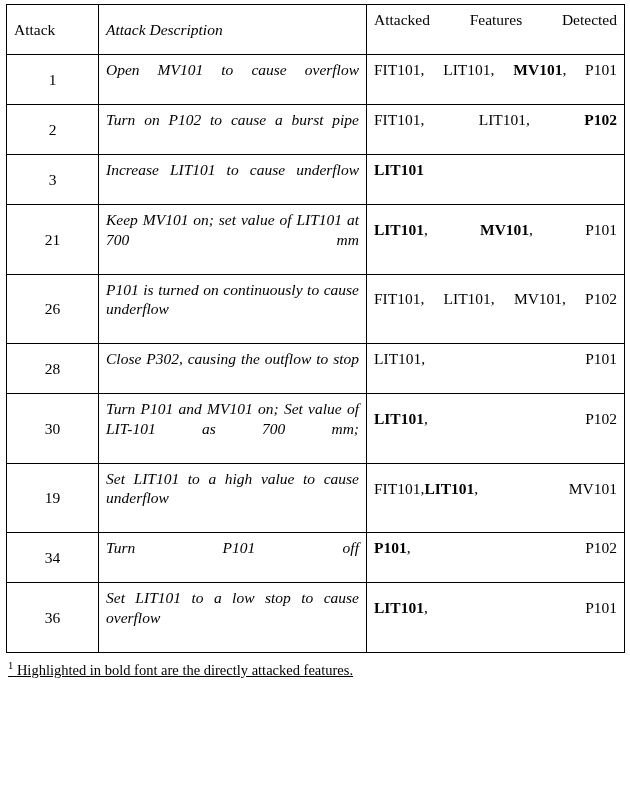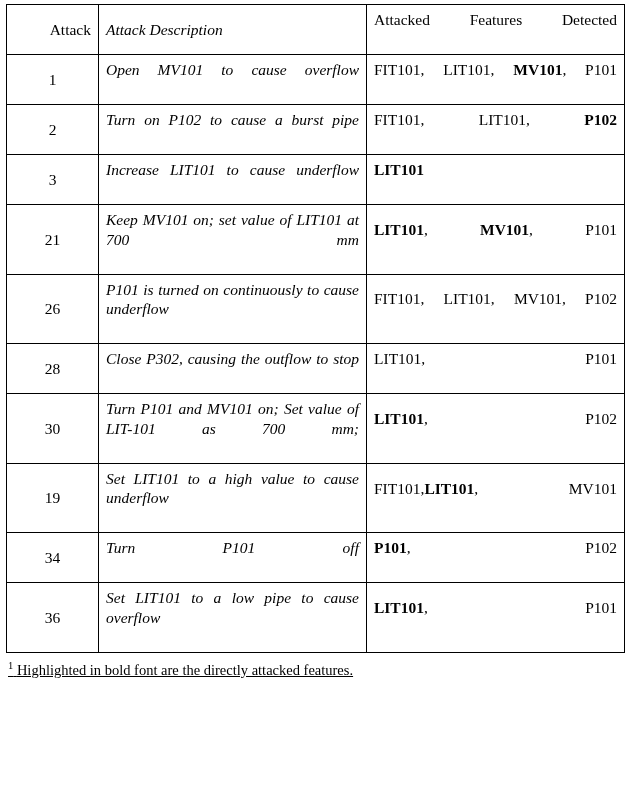--- a/index.html
+++ b/index.html
@@ -36,21 +36,21 @@
   }
   col.c-attack { width: 92px; }
   col.c-desc   { width: 268px; }
   col.c-feat   { width: 258px; }
 
   th {
     font-weight: normal;
     text-align: left;
   }
   th.attack-h {
-    text-align: right;
+    text-align: left;
   }
   td.num {
     text-align: center;
   }
   td.desc, th.desc-h {
     text-align: justify;
     text-align-last: left;
     hyphens: manual;
     font-style: italic;
   }
@@ -143,21 +143,21 @@
           <td class="desc just">Set LIT101 to a high value to cause underflow</td>
           <td class="feat just">FIT101,<b>LIT101</b>, MV101</td>
         </tr>
         <tr>
           <td class="num">34</td>
           <td class="desc just">Turn P101 off</td>
           <td class="feat just"><b>P101</b>, P102</td>
         </tr>
         <tr>
           <td class="num">36</td>
-          <td class="desc just">Set LIT101 to a low pipe to cause overflow</td>
+          <td class="desc just">Set LIT101 to a low stop to cause overflow</td>
           <td class="feat just"><b>LIT101</b>, P101</td>
         </tr>
       </tbody>
   </table>
 
   <div class="footnote">
     <sup>1</sup>
     <span>Highlighted in bold font are the directly attacked features.</span>
   </div>
 

